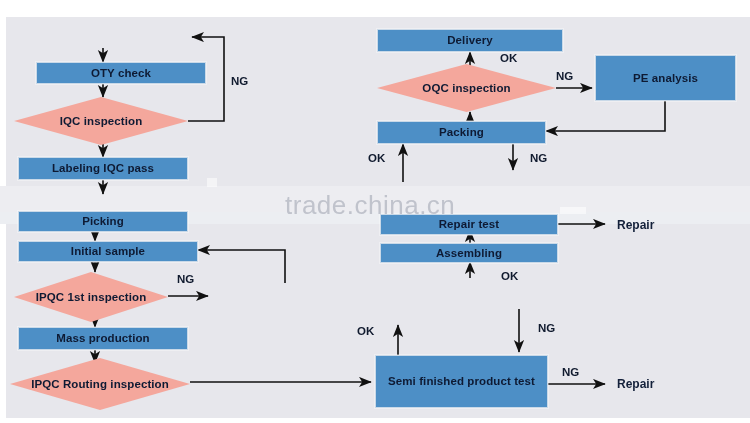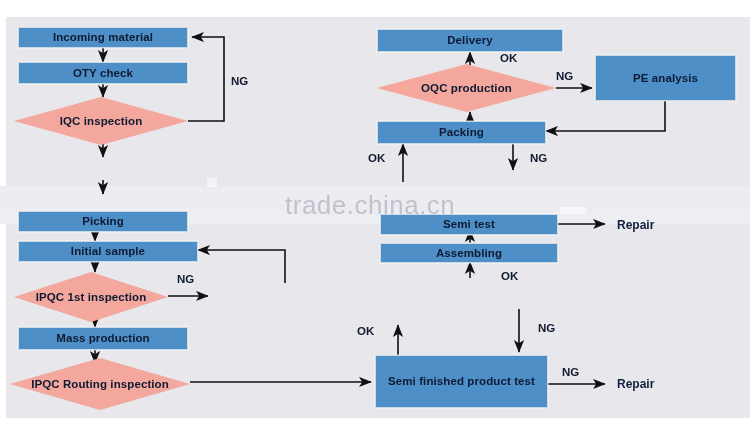--- a/index.html
+++ b/index.html
@@ -140,33 +140,33 @@
 
       <path d="M470,72 L470,52"></path>
 
       <path d="M556,88 L592,88"></path>
 
       <path d="M665,101 L665,131 L546,131"></path>
 
     </g>
   </svg>
 
-  <div class="node proc" style="left:18px;top:27px;width:170px;height:21px;">
-    <span>Incoming material</span>
-  </div>
-
-  <div class="node proc" style="left:18px;top:62px;width:170px;height:22px;">
+
+  <div class="node proc" style="left:36px;top:62px;width:170px;height:22px;">
     <span>OTY  check</span>
   </div>
 
   <div class="node dia" style="left:14px;top:97px;width:174px;height:48px;">
     <div class="shape"></div>
     <span class="txt">IQC inspection</span>
   </div>
 
+  <div class="node proc" style="left:18px;top:157px;width:170px;height:23px;">
+    <span>Labeling IQC pass</span>
+  </div>
 
   <div class="lbl" style="left:231px;top:75px;">NG</div>
 
   <div class="node proc" style="left:18px;top:211px;width:170px;height:21px;">
     <span>Picking</span>
   </div>
 
   <div class="node proc" style="left:18px;top:241px;width:180px;height:21px;">
     <span>Initial sample</span>
   </div>
@@ -187,40 +187,40 @@
     <div class="shape"></div>
     <span class="txt">IPQC Routing inspection</span>
   </div>
 
   <div class="node proc" style="left:377px;top:29px;width:186px;height:23px;">
     <span>Delivery</span>
   </div>
 
   <div class="node dia" style="left:377px;top:64px;width:179px;height:48px;">
     <div class="shape"></div>
-    <span class="txt">OQC production</span>
+    <span class="txt">OQC inspection</span>
   </div>
 
   <div class="lbl" style="left:500px;top:52px;">OK</div>
   <div class="lbl" style="left:556px;top:70px;">NG</div>
 
   <div class="node proc" style="left:595px;top:55px;width:141px;height:46px;">
     <span>PE analysis</span>
   </div>
 
   <div class="node proc" style="left:377px;top:121px;width:169px;height:23px;">
     <span>Packing</span>
   </div>
 
   <div class="lbl" style="left:368px;top:152px;">OK</div>
   <div class="lbl" style="left:530px;top:152px;">NG</div>
 
 
   <div class="node proc" style="left:380px;top:214px;width:178px;height:21px;">
-    <span>Semi test</span>
+    <span>Repair test</span>
   </div>
 
   <div class="txtnode" style="left:617px;top:218px;">Repair</div>
 
   <div class="node proc" style="left:380px;top:243px;width:178px;height:20px;">
     <span>Assembling</span>
   </div>
 
   <div class="lbl" style="left:501px;top:270px;">OK</div>
 

